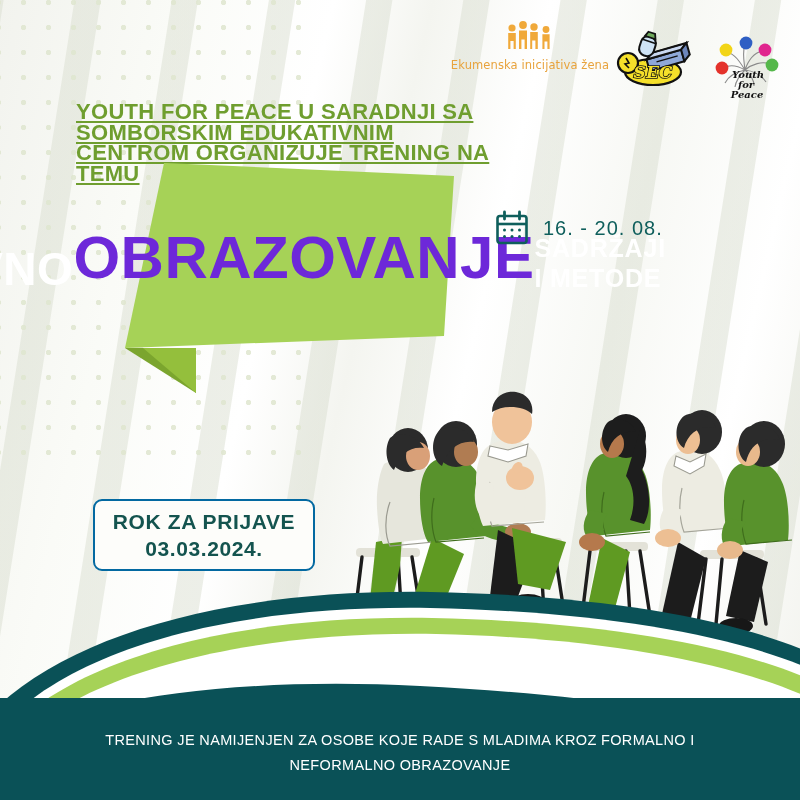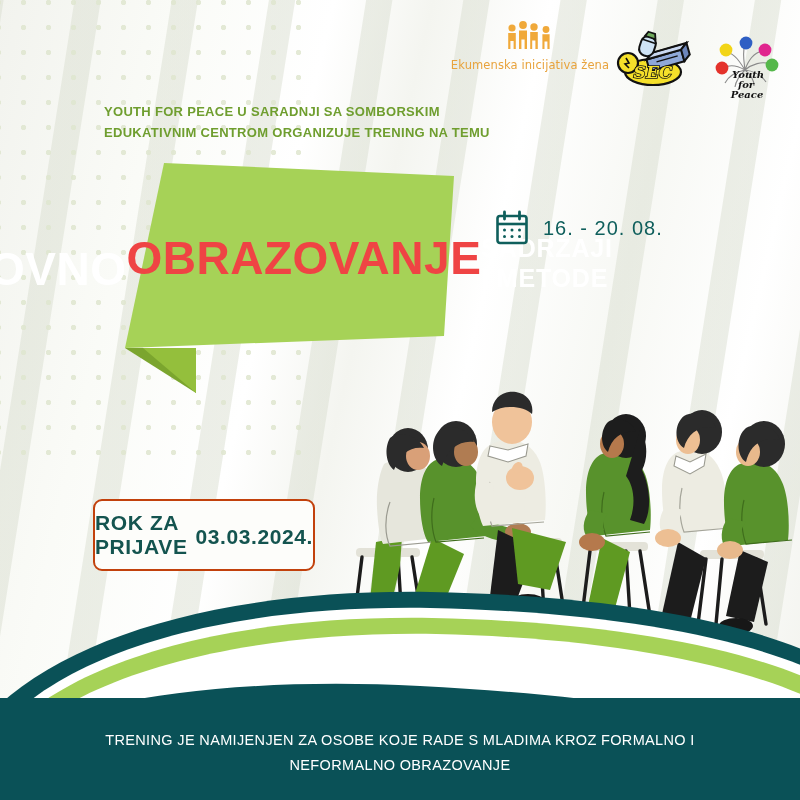--- a/index.html
+++ b/index.html
@@ -23,46 +23,46 @@
   
   .logos{position:absolute;left:0;top:14px;width:800px;height:84px;padding-left:32px;}
   .logo-eiz{position:absolute;left:450px;top:6px;width:220px;text-align:left;}
   .eiz-mark{width:52px;height:34px;margin-left:55px;display:block;}
   .eiz-cap{font-size:11.5px;color:#e8a33d;font-family:"DejaVu Sans",sans-serif;
       letter-spacing:.1px;margin-top:4px;text-align:center;width:160px;}
   .logo-sec{position:absolute;left:613px;top:16px;width:78px;height:62px;}
   .logo-yfp{position:absolute;left:702px;top:16px;width:86px;height:74px;}
 
   
-  .kicker{position:absolute;left:104px;top:102px;width:420px;
-      font-size:13px;font-weight:bold;line-height:20.5px;color:#6f9e2f;
-      letter-spacing:.3px;}
+  .kicker{position:absolute;left:76px;top:102px;width:420px;
+      font-size:22px;font-weight:bold;line-height:20.5px;color:#6f9e2f;
+      letter-spacing:.3px;text-decoration:underline;}
 
   
   .ribbon-wrap{position:absolute;left:48px;top:158px;width:420px;height:235px;}
   .ribbon-svg{display:block;}
   .ribbon-text{position:absolute;left:0;top:0;width:420px;height:200px;
       display:flex;flex-direction:row;align-items:center;justify-content:center;}
   .title1{color:#ffffff;font-weight:bold;font-size:46px;line-height:48px;
       letter-spacing:.5px;margin-top:22px;}
-  .title2{color:#ef4444;font-weight:bold;font-size:46px;line-height:50px;
+  .title2{color:#6d28d9;font-weight:bold;font-size:60px;line-height:50px;
       letter-spacing:.5px;}
   .subtitle{color:#ffffff;font-weight:bold;font-size:25px;line-height:30px;
       letter-spacing:.8px;margin-top:10px;}
 
   
   .meta{position:absolute;left:495px;top:205px;color:#0f5f5c;}
   .meta-row{display:flex;align-items:center;height:46px;}
   .meta-ico{width:34px;height:36px;flex:0 0 34px;margin-right:14px;}
   .meta-txt{font-size:20px;font-weight:normal;letter-spacing:1px;color:#0f5f5c;}
 
   
   .deadline{position:absolute;left:93px;top:499px;width:218px;height:68px;
-      border:2px solid #c2410c;border-radius:9px;background:#fdfdfa;
-      display:flex;flex-direction:row;align-items:center;justify-content:center;}
+      border:2px solid #0369a1;border-radius:9px;background:#fdfdfa;
+      display:flex;flex-direction:column;align-items:center;justify-content:center;}
   .dl-l1{font-size:21px;font-weight:bold;color:#14544f;letter-spacing:.6px;}
   .dl-l2{font-size:21px;font-weight:bold;color:#14544f;letter-spacing:.6px;margin-top:3px;}
 
   
   .illus{position:absolute;left:340px;top:352px;width:460px;height:300px;}
 
   
   .bottom{position:absolute;left:0;top:560px;width:800px;height:240px;}
 
   

